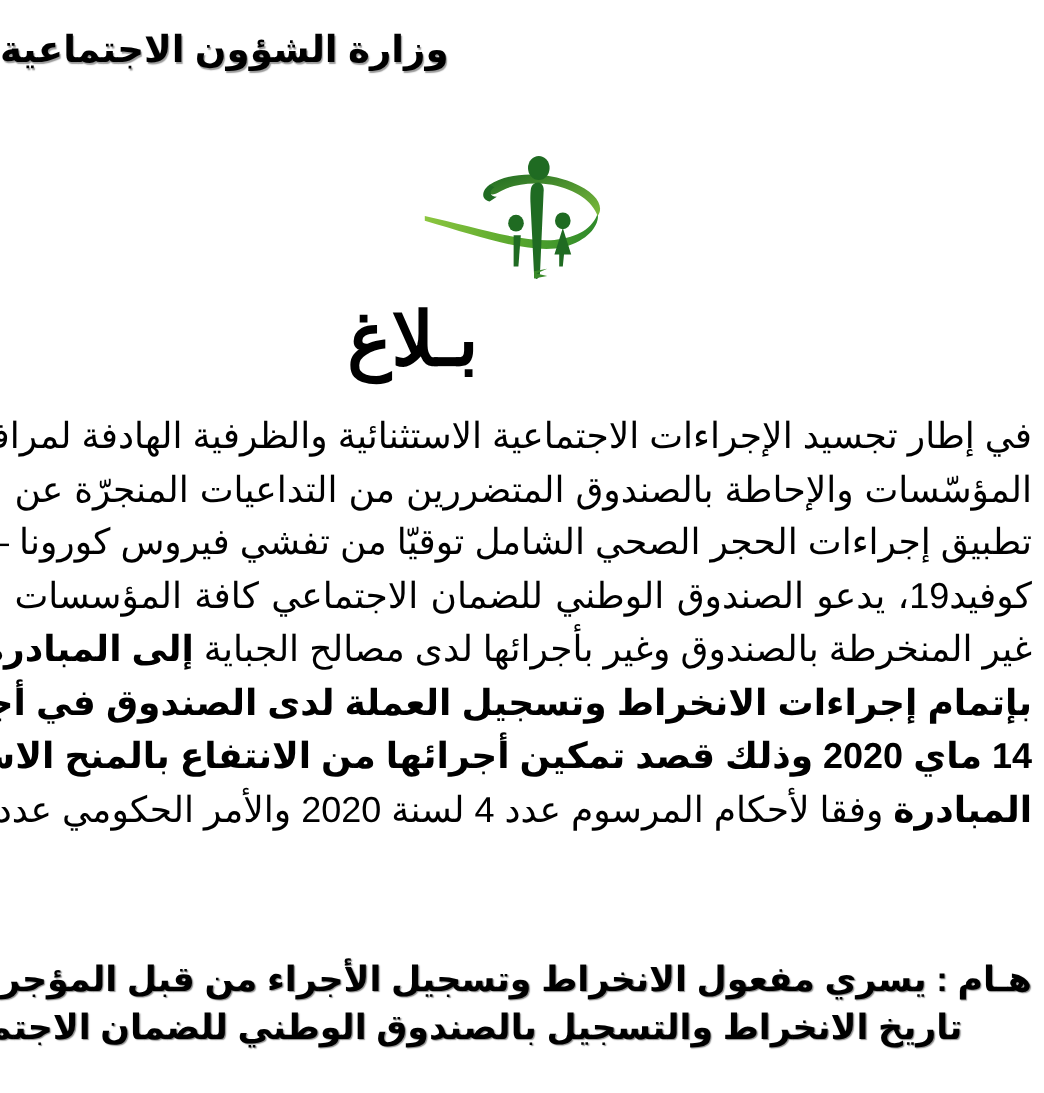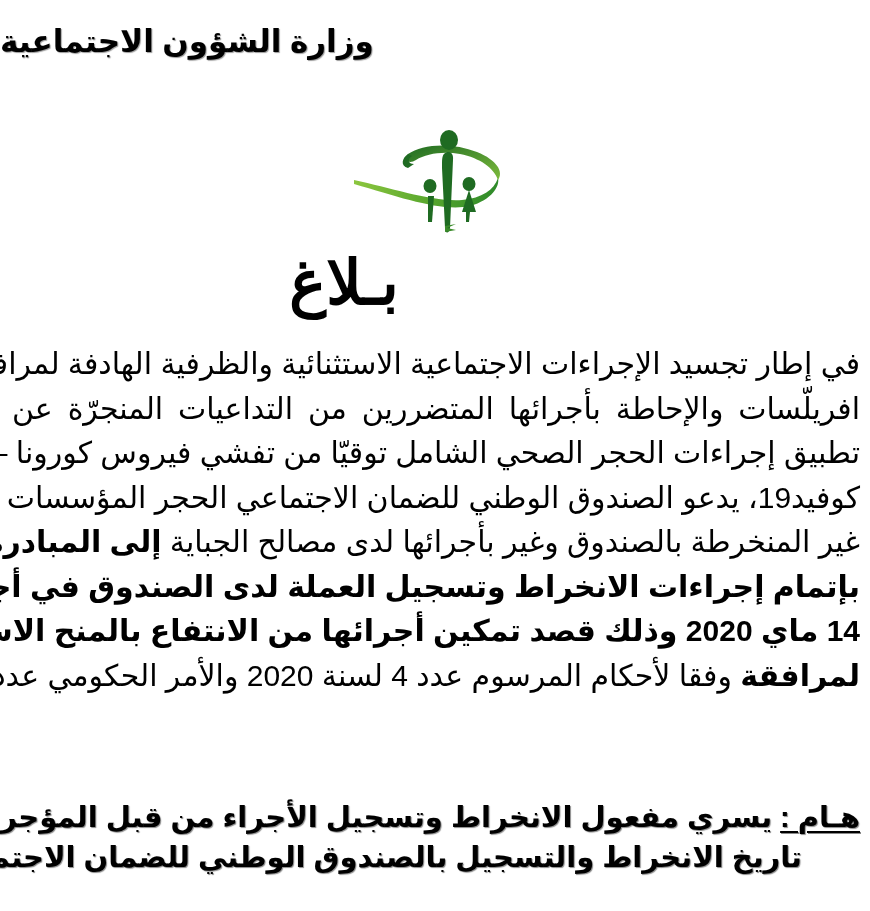--- a/index.html
+++ b/index.html
@@ -93,21 +93,20 @@
       text-align-last: justify;
       white-space: nowrap;
     }
     .notice .ln2 {
       display: block;
       text-align: right;
       padding-right: 58px;
       white-space: nowrap;
     }
     .notice .label {
-      text-decoration: underline;
       text-decoration-thickness: 2px;
       text-underline-offset: 4px;
     }
   </style>
 </head>
 <body>
 
 <div class="page">
 
   <div class="header">
@@ -143,27 +142,27 @@
 
       <ellipse cx="117" cy="56" rx="6.5" ry="7" fill="#1f6b22"></ellipse>
       <path d="M117,62 L110,84 L114,84 L114,94 L117,94 L118,84 L124,84 Z" fill="#1f6b22"></path>
     </svg>
   </div>
 
   <div class="title">بـلاغ</div>
 
   <div class="body-text">
     <span class="ln"><span>في إطار تجسيد الإجراءات الاجتماعية الاستثنائية والظرفية الهادفة لمرافقة</span></span>
-    <span class="ln"><span>افريلّسات والإحاطة بأجرائها المتضررين من التداعيات المنجرّة عن</span></span>
+    <span class="ln"><span>المؤسّسات والإحاطة بالصندوق المتضررين من التداعيات المنجرّة عن</span></span>
     <span class="ln"><span>تطبيق إجراءات الحجر الصحي الشامل توقيّا من تفشي فيروس كورونا –</span></span>
-    <span class="ln"><span>كوفيد19، يدعو الصندوق الوطني للضمان الاجتماعي  الحجر المؤسسات</span></span>
+    <span class="ln"><span>كوفيد19، يدعو الصندوق الوطني للضمان الاجتماعي  كافة المؤسسات</span></span>
     <span class="ln"><span>غير المنخرطة بالصندوق وغير بأجرائها لدى مصالح الجباية </span><span class="b">إلى المبادرة</span></span>
     <span class="ln b"><span>بإتمام إجراءات الانخراط وتسجيل العملة لدى الصندوق في أجل أقصاه</span></span>
     <span class="ln b"><span>14 ماي 2020 وذلك قصد تمكين أجرائها من الانتفاع بالمنح الاستثنائية</span></span>
-    <span class="ln"><span class="b">لمرافقة</span><span> وفقا لأحكام المرسوم عدد 4 لسنة 2020 والأمر الحكومي عدد</span></span>
+    <span class="ln"><span class="b">المبادرة</span><span> وفقا لأحكام المرسوم عدد 4 لسنة 2020 والأمر الحكومي عدد</span></span>
   </div>
 
   <div class="notice">
     <span class="ln1"><span class="label">هـام :</span><span> يسري مفعول الانخراط وتسجيل الأجراء من قبل المؤجر من</span></span>
     <span class="ln2">تاريخ الانخراط والتسجيل بالصندوق الوطني للضمان الاجتماعي.</span>
   </div>
 
 </div>
 
 </body></html>

